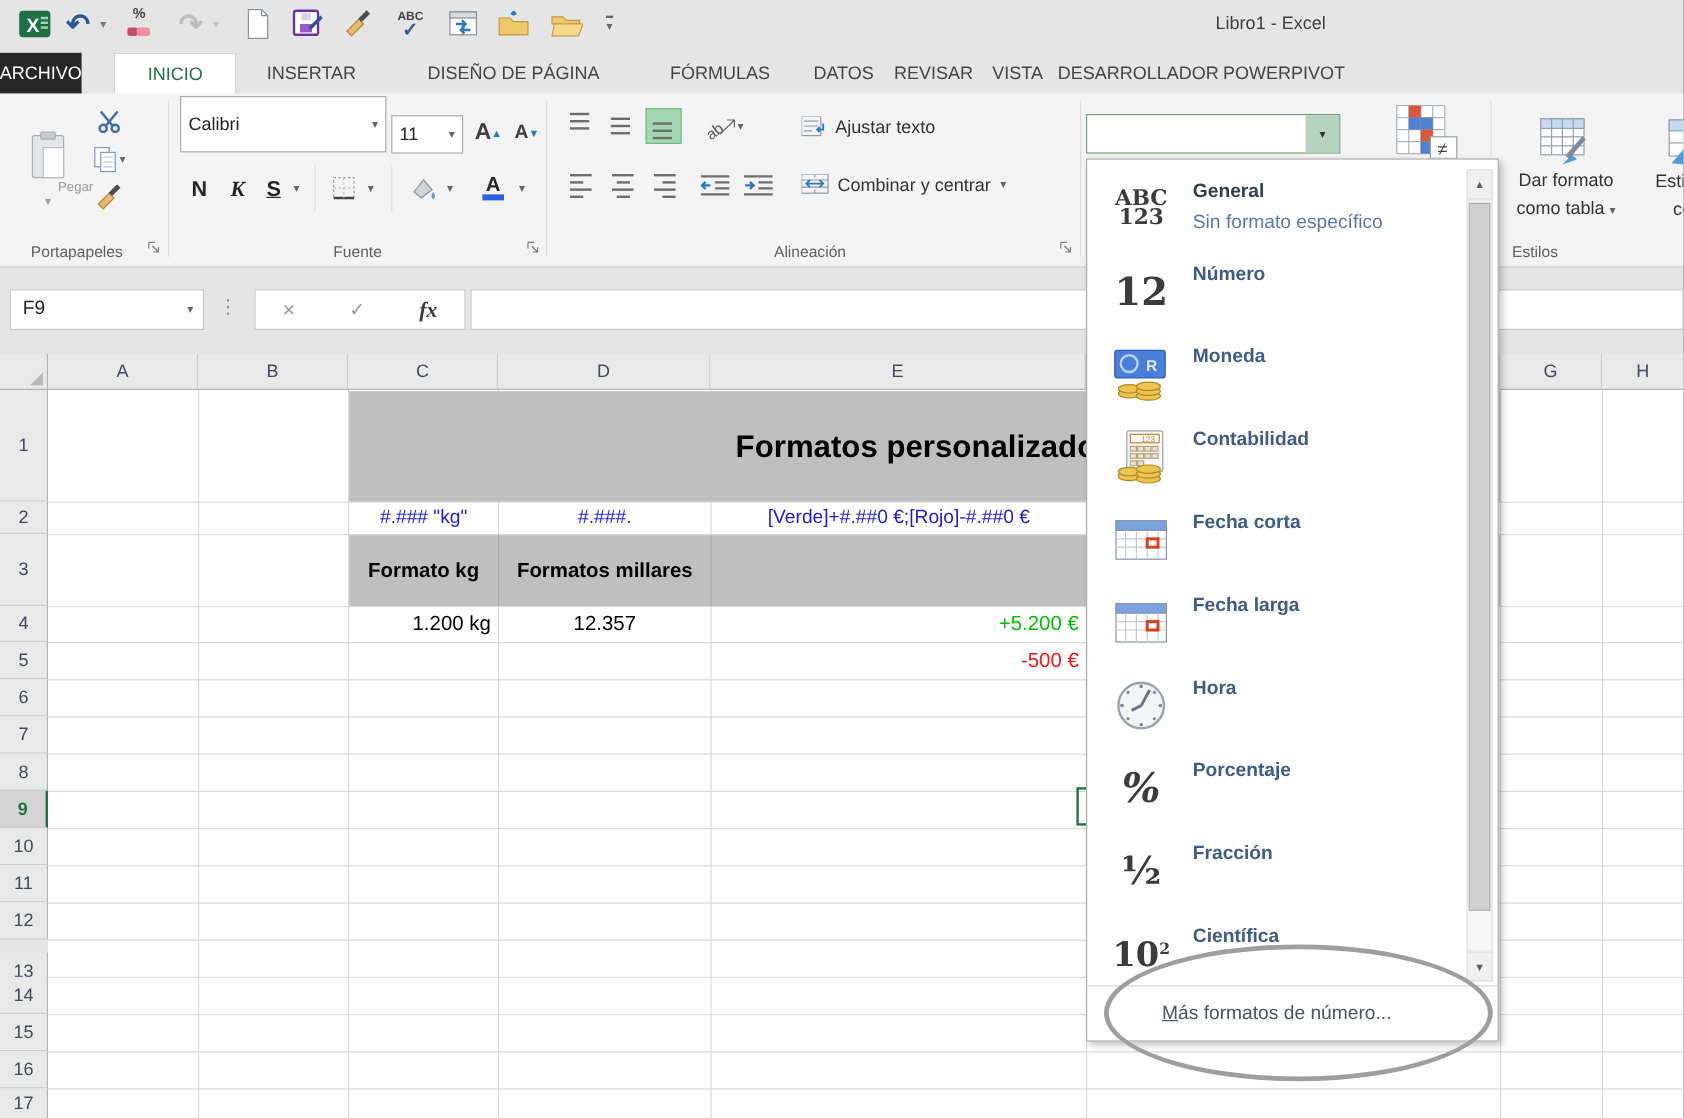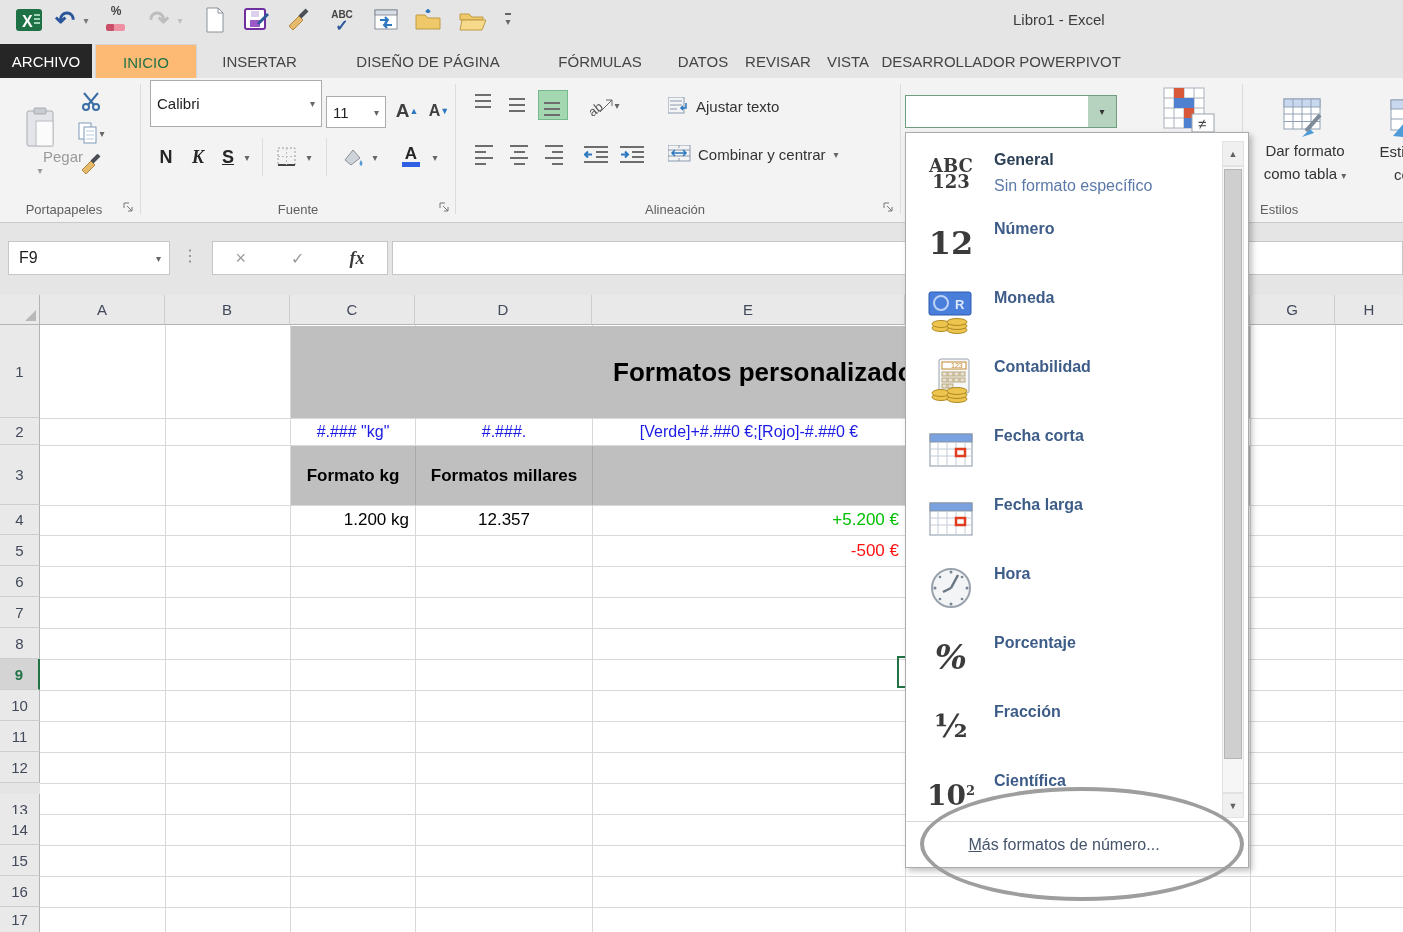--- a/index.html
+++ b/index.html
@@ -6,21 +6,21 @@
   #stage{position:relative;width:1403px;height:932px;background:#e5e5e5;overflow:hidden;
          font-family:"Liberation Sans",sans-serif;color:#333;user-select:none;}
   .abs{position:absolute;}
   
   .qat-btn{position:absolute;top:5px;height:30px;display:flex;align-items:center;justify-content:center;}
   .title{position:absolute;top:11px;font-size:15px;color:#3c3c3c;}
   
   .tab{position:absolute;top:44px;height:34px;display:flex;align-items:center;justify-content:center;
        font-size:15px;color:#444;cursor:default;}
   .tab.dark{background:#262626;color:#fff;}
-  .tab.active{background:#fdba74;color:#217346;border:1px solid #d4d4d4;border-bottom:none;}
+  .tab.active{background:#ffffff;color:#217346;border:1px solid #d4d4d4;border-bottom:none;}
   
   #ribbon{position:absolute;left:0;top:78px;width:1403px;height:144px;background:#f3f3f3;border-bottom:1px solid #c9c9c9;}
   .vsep{position:absolute;top:6px;width:1px;height:130px;background:#dcdcdc;}
   .grp-label{position:absolute;top:124px;font-size:13px;color:#5f5f5f;text-align:center;}
   .launcher{position:absolute;top:122px;width:14px;height:14px;}
   .combo{position:absolute;background:#fff;border:1px solid #ababab;font-size:15px;color:#222;
          display:flex;align-items:center;padding:0 6px;box-sizing:border-box;}
   .combo .car{margin-left:auto;color:#666;font-size:10px;}
   .rbtn{position:absolute;display:flex;align-items:center;justify-content:center;font-size:15px;color:#333;}
   .car{color:#666;font-size:10px;}
@@ -127,21 +127,21 @@
         <path d="M2 5 h9 l3 3 h11 v3 h-23 z" fill="#eec869" stroke="#c09a42"></path>
         <path d="M4 11 h24 l-4 10 h-22 z" fill="#f6d98a" stroke="#c09a42"></path>
       </svg>
   </div>
   <div class="qat-btn" style="left:500px;width:16px;">
     <span style="border-top:2px solid #666;font-size:10px;color:#666;padding-top:1px;">▾</span>
   </div>
   <div class="title" style="left:1013px;">Libro1 - Excel</div>
 
   <div id="tabrow">
-      <div class="tab dark" style="left: 0px; width: 92px; text-align: center;">ARCHIVO</div>
+      <div class="tab dark" style="left: 0px; width: 68px; text-align: center;">ARCHIVO</div>
       <div class="tab active" style="left: 95px; width: 100px;">INICIO</div>
       <div class="tab" style="left: 212px; width: 95px;">INSERTAR</div>
       <div class="tab" style="left: 338px; width: 180px;">DISEÑO DE PÁGINA</div>
       <div class="tab" style="left: 540px; width: 120px;">FÓRMULAS</div>
       <div class="tab" style="left: 672px; width: 62px;">DATOS</div>
       <div class="tab" style="left: 742px; width: 72px;">REVISAR</div>
       <div class="tab" style="left: 818px; width: 60px;">VISTA</div>
       <div class="tab" style="left: 886px; width: 125px;">DESARROLLADOR</div>
       <div class="tab" style="left: 1020px; width: 100px;">POWERPIVOT</div>
     </div>
@@ -151,21 +151,21 @@
     <div class="vsep" style="left:455px;"></div>
     <div class="vsep" style="left:900px;"></div>
     <div class="vsep" style="left:1242px;"></div>
 
     <div class="rbtn" style="left:8px;top:8px;width:64px;height:110px;flex-direction:column;color:#9a9a9a;">
       <svg width="32" height="42">
           <rect x="3" y="5" width="26" height="35" rx="2" fill="#e3e5e9" stroke="#a9adb3"></rect>
           <rect x="10" y="2" width="12" height="6" rx="1" fill="#c9ccd1" stroke="#a9adb3"></rect>
           <rect x="12" y="15" width="17" height="25" fill="#fbfbfc" stroke="#b9bcc1"></rect>
         </svg>
-      <span style="font-size:15px;margin-left:46px;">Pegar</span>
+      <span style="font-size:11px;margin-left:46px;">Pegar</span>
       <span class="car" style="color:#9a9a9a;">▾</span>
     </div>
     <div class="rbtn" style="left:74px;top:10px;width:34px;height:26px;">
       <svg width="22" height="20">
           <path d="M4 2 L14 14 M18 2 L8 14" stroke="#3a6ea5" stroke-width="2" fill="none"></path>
           <circle cx="6" cy="16" r="3" fill="none" stroke="#3a6ea5" stroke-width="2"></circle>
           <circle cx="16" cy="16" r="3" fill="none" stroke="#3a6ea5" stroke-width="2"></circle>
         </svg>
     </div>
     <div class="rbtn" style="left:74px;top:42px;width:34px;height:26px;">

